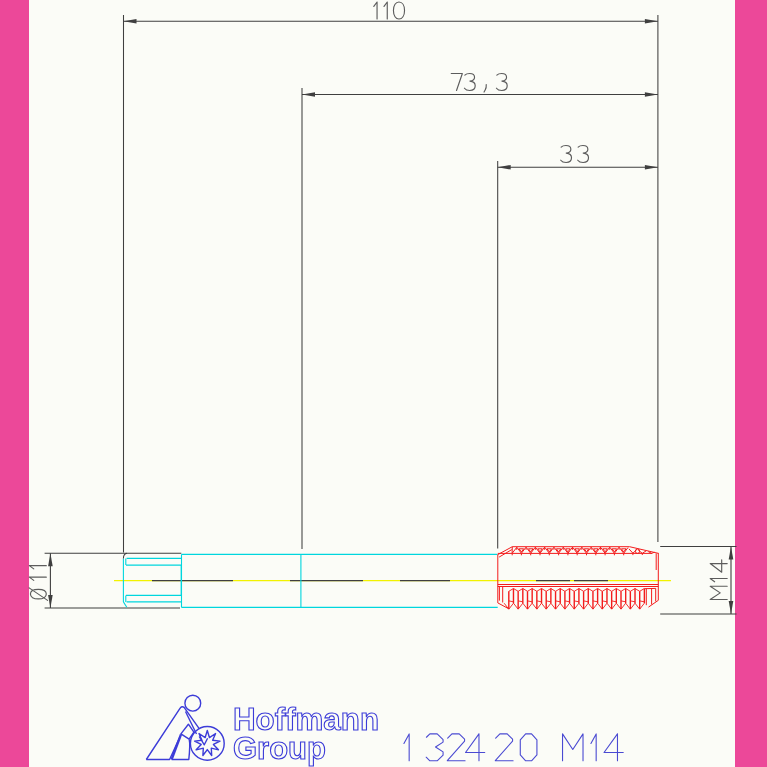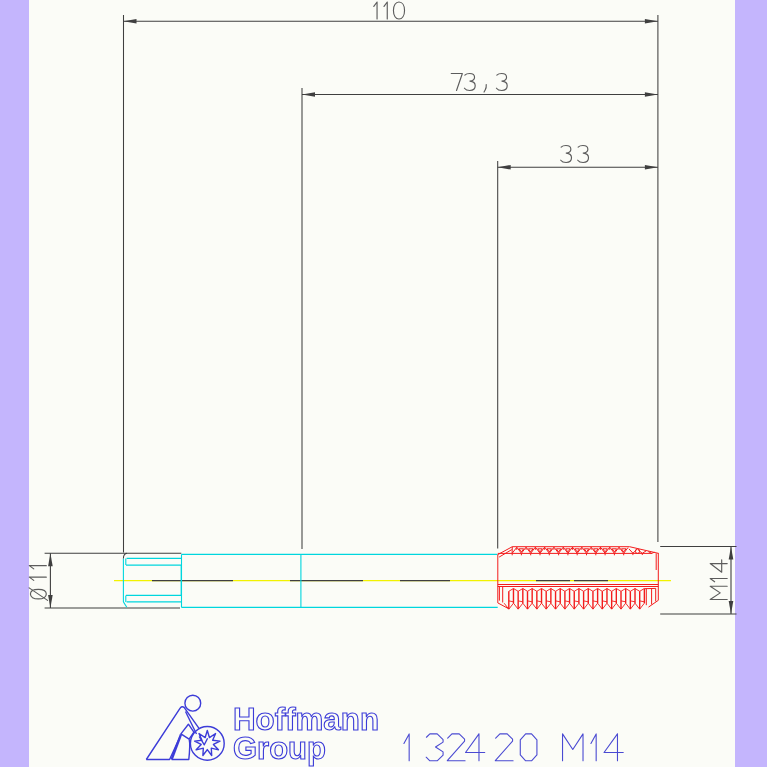--- a/index.html
+++ b/index.html
@@ -1,14 +1,14 @@
 <!DOCTYPE html>
 <html><head><meta charset="utf-8"><title>Technical drawing</title><style>
 html,body{margin:0;padding:0;background:#ffffff;}
-#page{position:relative;width:767px;height:767px;background:#c4b5fd;overflow:hidden;font-family:"Liberation Sans",sans-serif;}
+#page{position:relative;width:767px;height:767px;background:#ec4899;overflow:hidden;font-family:"Liberation Sans",sans-serif;}
 </style></head><body>
 <div id="page">
 <svg width="767" height="767" viewBox="0 0 767 767">
 <defs>
 <path id="g1" d="M1.5,-15.5 L5.5,-21 L5.5,0" fill="none" vector-effect="non-scaling-stroke"></path>
 <path id="g0" d="M8.25,-21 C4.3,-21 1.4,-17 1.4,-10.5 C1.4,-4 4.3,0 8.25,0 C12.2,0 15.1,-4 15.1,-10.5 C15.1,-17 12.2,-21 8.25,-21 Z" fill="none" vector-effect="non-scaling-stroke"></path>
 <path id="g3" d="M1.9,-19 C3.3,-20.4 5.4,-21 7.8,-21 C11.8,-21 13.9,-19.2 13.9,-16.4 C13.9,-13.6 11.8,-12.1 8.2,-11.5 C12.5,-11.1 14.7,-9.1 14.7,-5.8 C14.7,-2 12.2,0 8,0 C5,0 2.7,-1 1.4,-2.8" fill="none" vector-effect="non-scaling-stroke"></path>
 <path id="g7" d="M1.3,-21 L15,-21 L7.8,0" fill="none" vector-effect="non-scaling-stroke"></path>
 <path id="g4" d="M12,-21 L12,0 M12,-21 L1.3,-6.8 L16.6,-6.8" fill="none" vector-effect="non-scaling-stroke"></path>
 <path id="gM" d="M1.2,0 L1.2,-21 L9.4,-8.6 L17.6,-21 L17.6,0" fill="none" vector-effect="non-scaling-stroke"></path>

